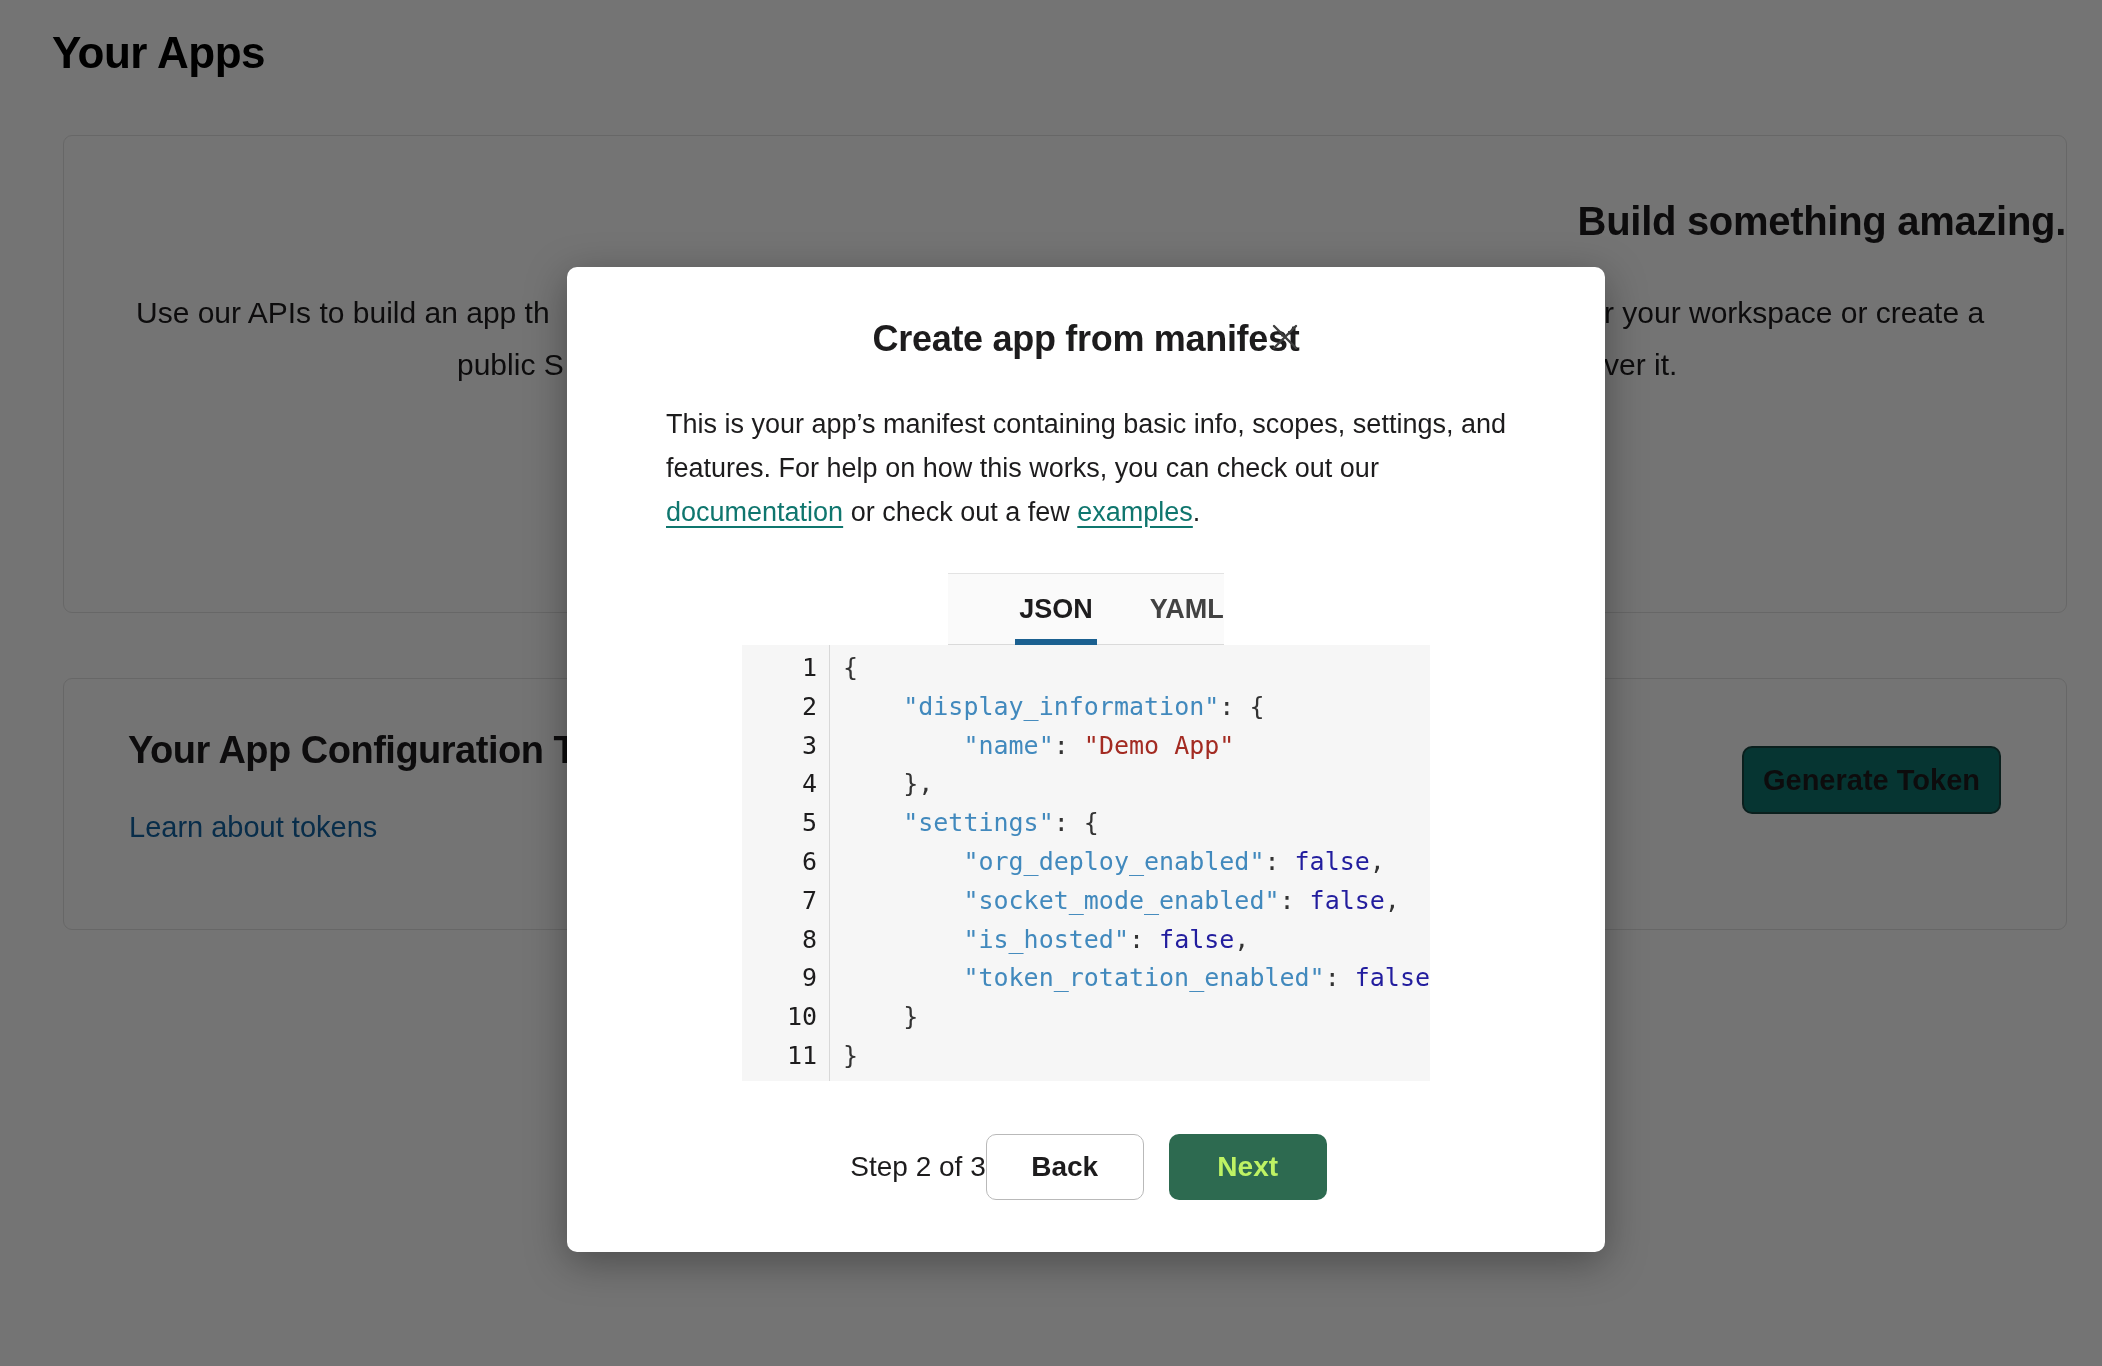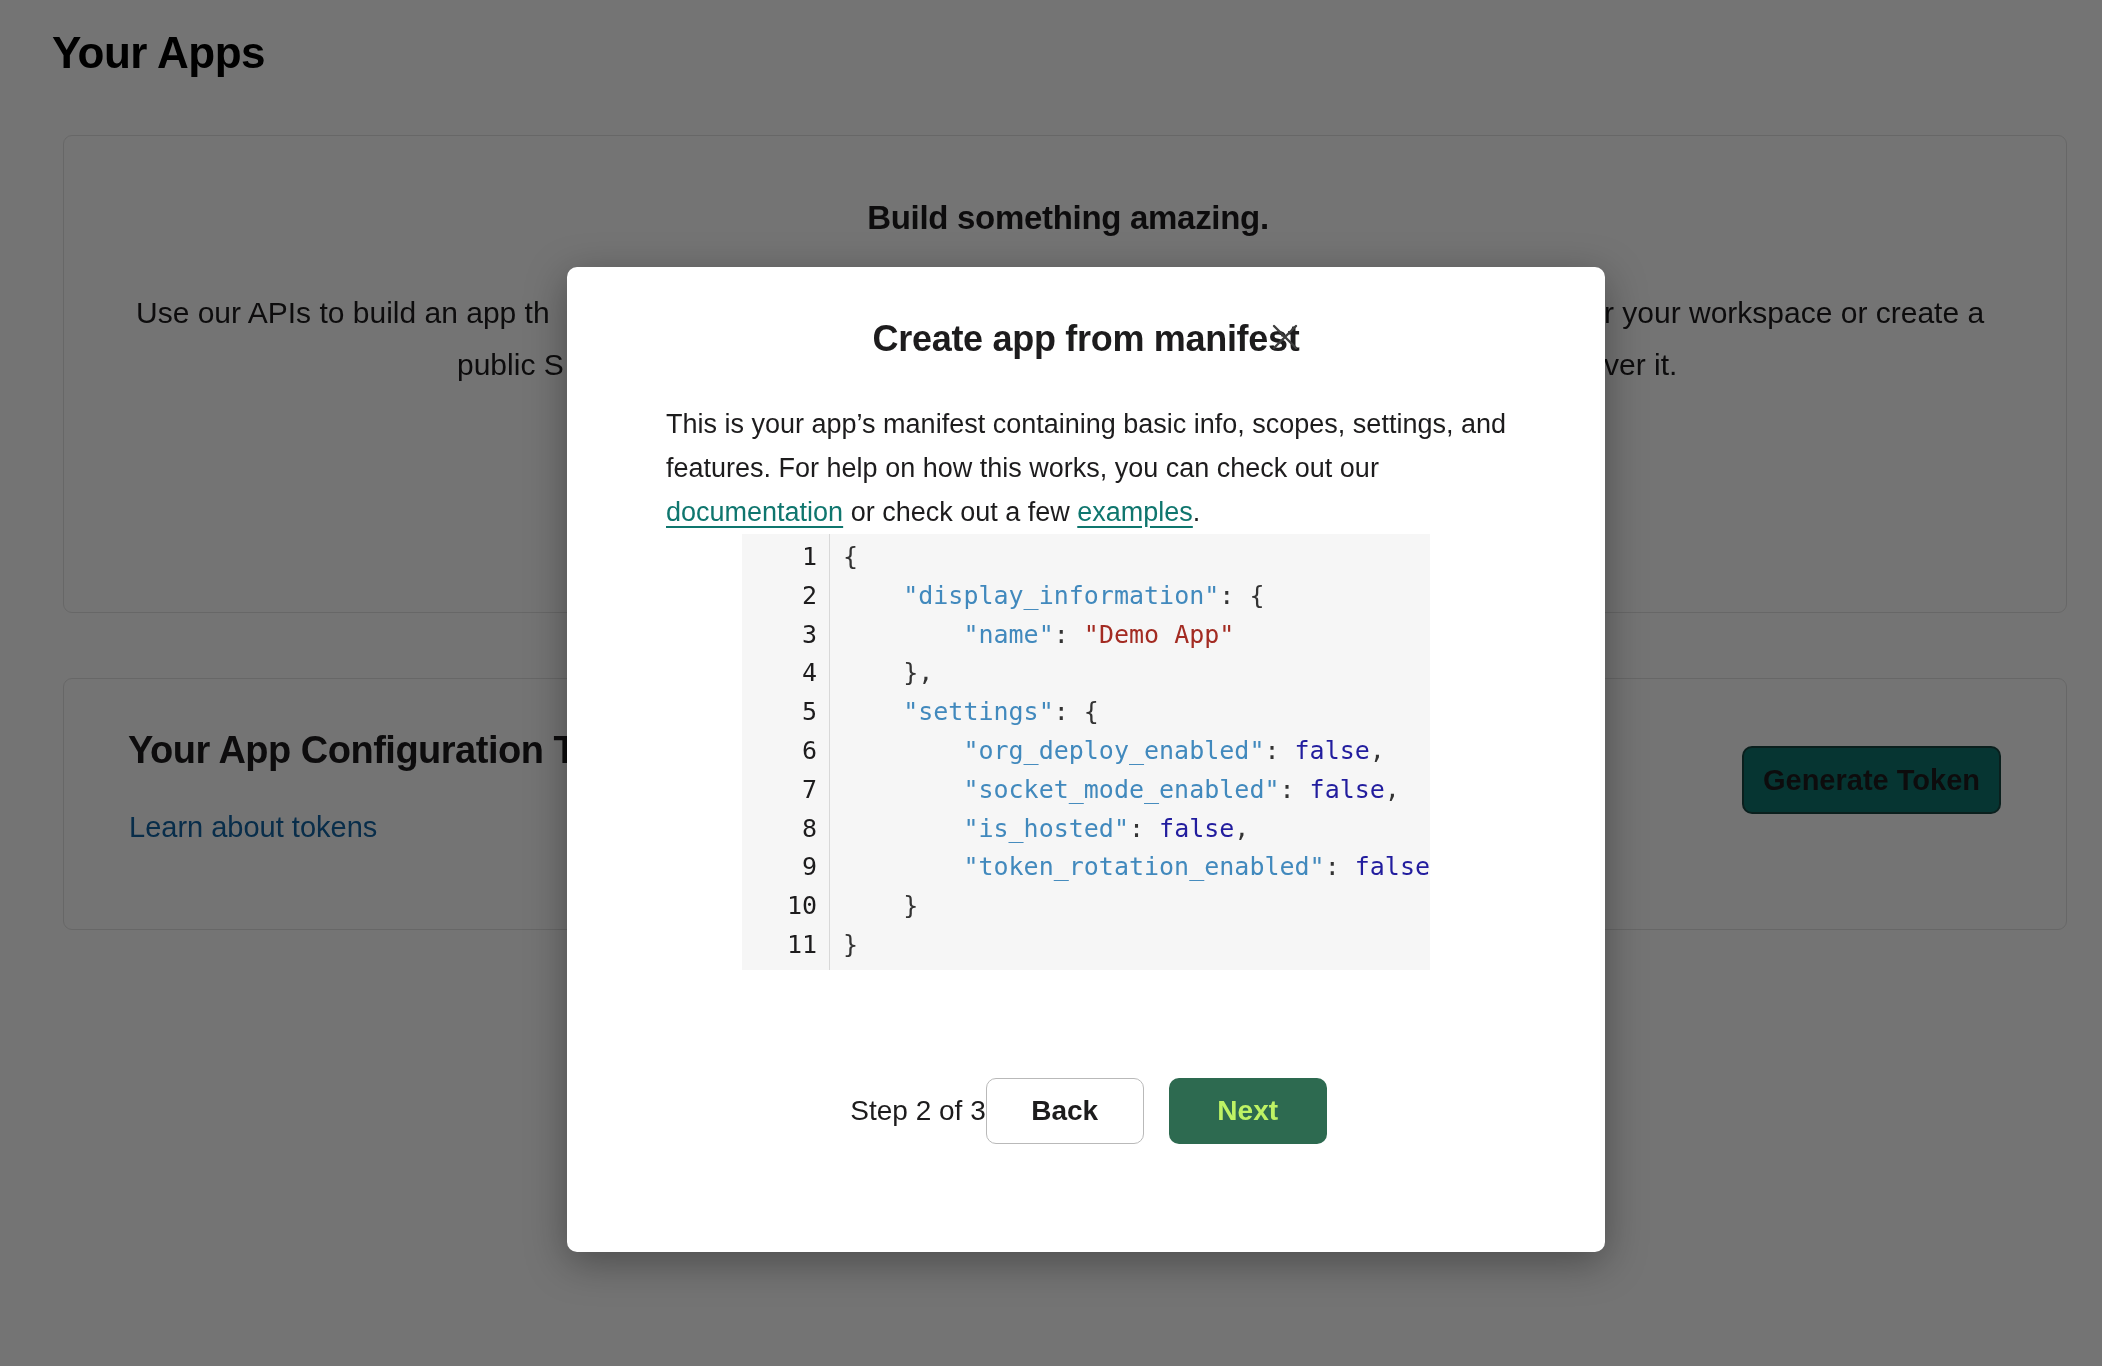--- a/index.html
+++ b/index.html
@@ -14,22 +14,22 @@
   .page-title {
     position:absolute; left:52px; top:28px;
     font-size:44px; font-weight:700; letter-spacing:-0.5px; color:#000000;
   }
   .card {
     position:absolute; background:#fff;
     border:1px solid #e3e3e3; border-radius:9px;
   }
   .card-hero { left:63px; top:135px; width:2004px; height:478px; }
   .hero-title {
-    position:absolute; left:6px; right:0; top:63px; text-align:center;
-    font-size:33px; font-weight:700; letter-spacing:-0.3px;
+    position:absolute; left:6px; right:0; top:63px; text-align:right;
+    font-size:40px; font-weight:700; letter-spacing:-0.3px;
   }
   .hero-frag { position:absolute; font-size:30px; color:#1d1c1d; line-height:1; white-space:nowrap; }
   .frag-l1-left  { left:72px;   top:162px; }
   .frag-l1-right { left:1540px; top:162px;text-align:center; }
   .frag-l2-left  { left:393px;  top:214px;text-align:right; }
   .frag-l2-right { left:1540px; top:214px; }
 
   .card-config { left:63px; top:678px; width:2004px; height:252px; }
   .config-title {
     position:absolute; left:64px; top:50px;
@@ -149,20 +149,24 @@
       </span>
     </button>
   </div>
 
   <div class="modal-intro">
     <div class="intro-line">This is your app’s manifest containing basic info, scopes, settings, and</div>
     <div class="intro-line">features. For help on how this works, you can check out our</div>
     <div class="intro-line"><span class="intro-link">documentation</span><span> or check out a few </span><span class="intro-link">examples</span><span>.</span></div>
   </div>
 
+  <div class="tabbar">
+    <div class="tab active">JSON</div>
+    <div class="tab">YAML</div>
+  </div>
 
   <div class="code-area">
     <div class="gutter" id="gutter">
         <div>1</div>
         <div>2</div>
         <div>3</div>
         <div>4</div>
         <div>5</div>
         <div>6</div>
         <div>7</div>

